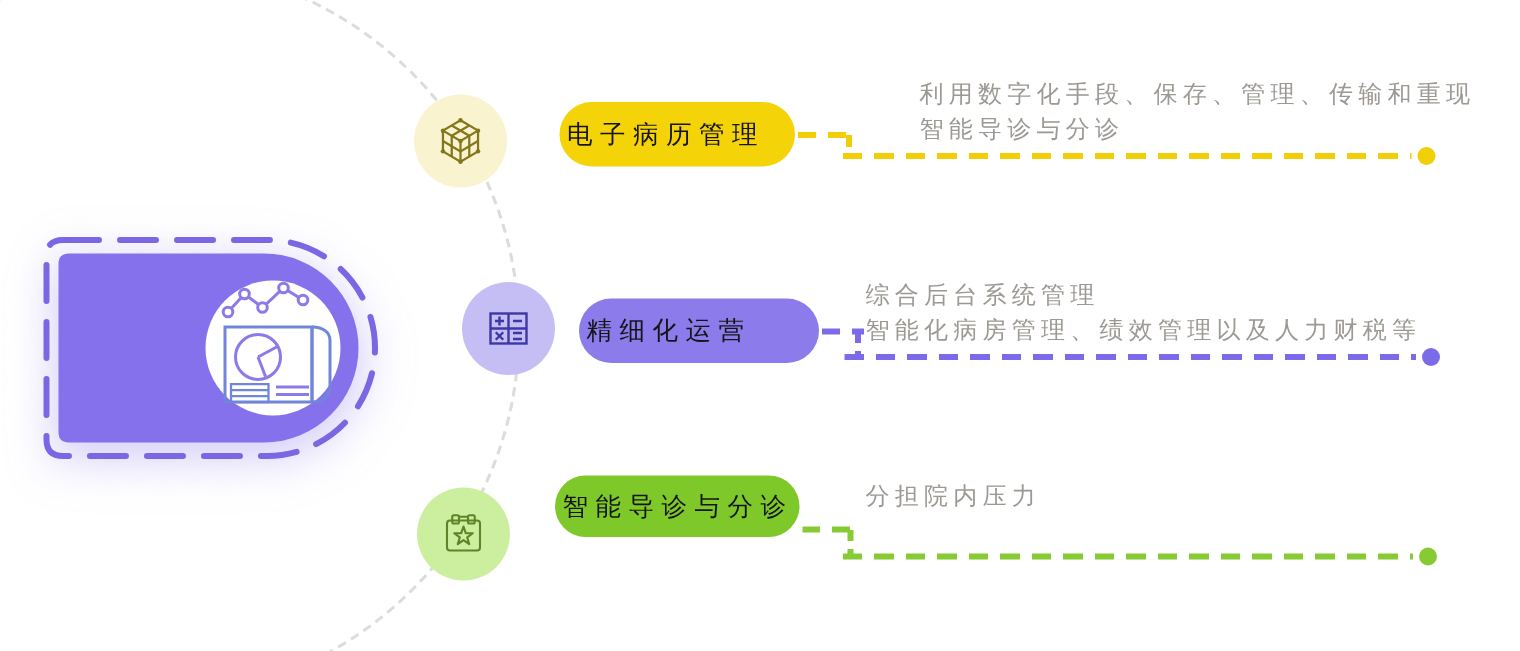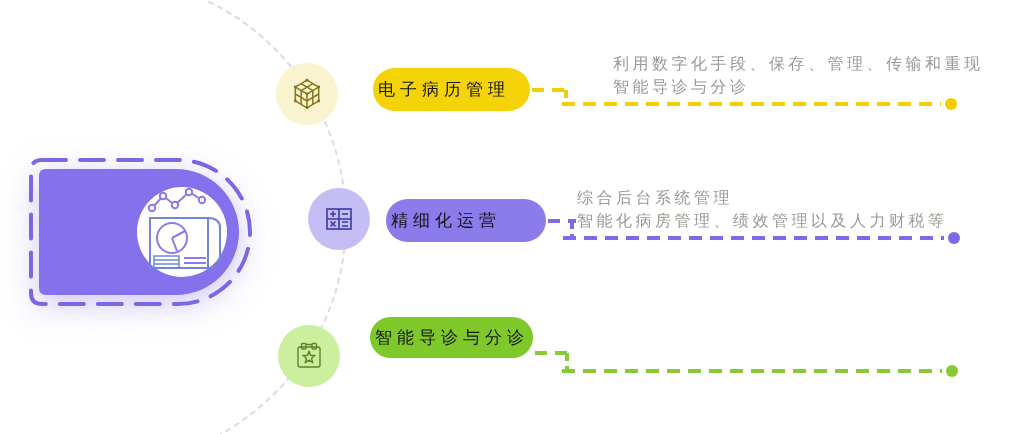--- a/index.html
+++ b/index.html
@@ -162,16 +162,17 @@
       </svg>
     </div>
     <div class="pill">
       <span>智能导诊与分诊</span>
     </div>
     <div class="link-h"></div>
     <div class="link-v"></div>
     <div class="underline"></div>
     <div class="dot"></div>
     <div class="desc">
+      <div>分担院内压力</div>
     </div>
   </div>
 
 </div>
 
 </body></html>

